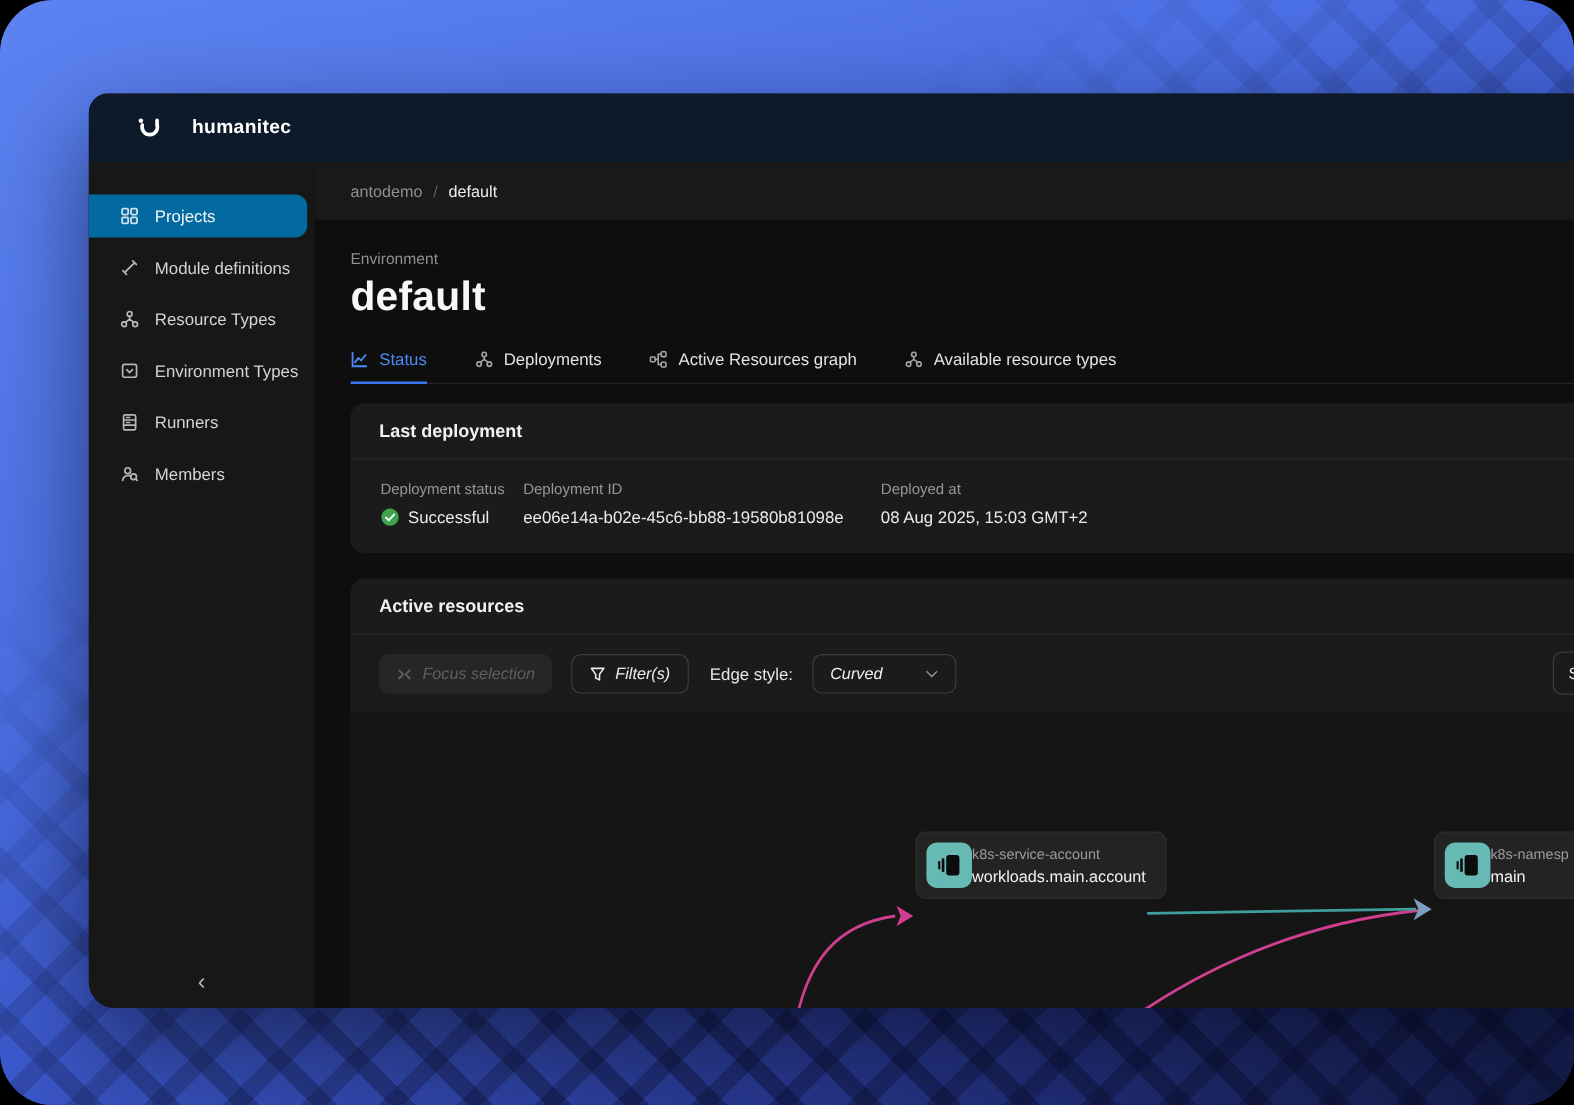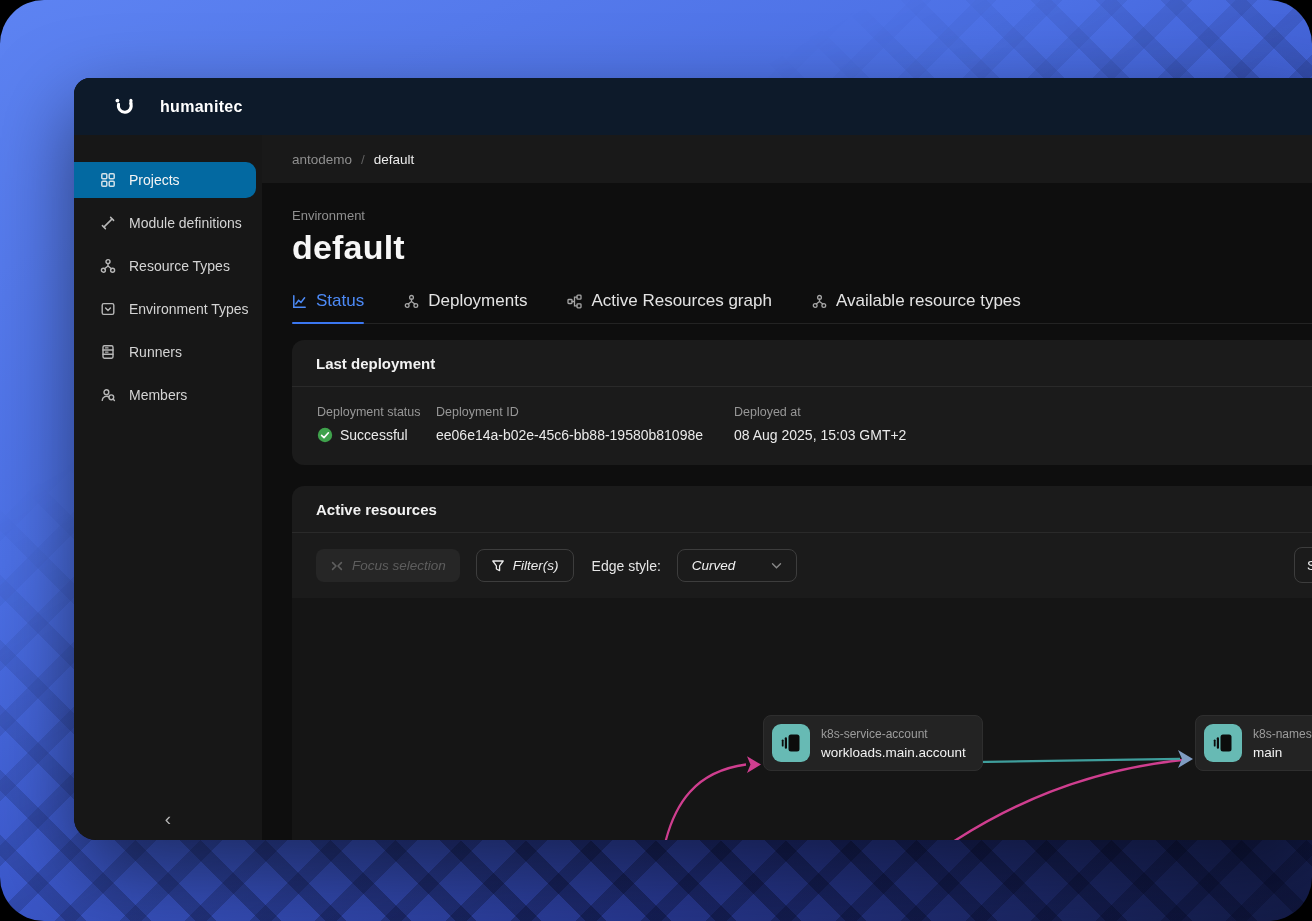--- a/index.html
+++ b/index.html
@@ -79,21 +79,21 @@
   .bc-project { color:#8f8f8f; cursor:pointer;text-align:right; }
   .bc-sep { color:#5f5f5f; }
   .bc-current { color:#ececec; }
   .content { flex:1; min-height:0; display:flex; flex-direction:column; padding-left:30px; }
   .eyebrow { margin-top:25px; color:#8f8f8f; font-size:13px; }
   .page-title { margin-top:5px; color:#f7f7f7; font-size:34px; font-weight:bold; letter-spacing:.2px; }
   
   .tabs { margin-top:24px; display:flex; gap:40px; border-bottom:1px solid #232323; }
   .tab {
     display:flex; align-items:center; gap:9px;
-    padding-bottom:12px; font-size:17px; color:#e3e3e3;
+    padding-bottom:12px; font-size:14px; color:#e3e3e3;
     position:relative; cursor:pointer;
   }
   .tab .tab-ic { color:#a6a6a6; display:flex; }
   .tab svg { stroke:currentColor; }
   .tab.active { color:#4d8af6; }
   .tab.active .tab-ic { color:#4d8af6; }
   .tab.active::after {
     content:""; position:absolute; left:0; right:0; bottom:-1px;
     height:2px; background:#3b77f0; border-radius:1px;
   }
@@ -139,22 +139,22 @@
     width:110px; height:36px;
     border:1px solid #3d3d3d; border-radius:8px;
     color:#ececec; font-size:13.5px;
     display:flex; align-items:center; padding-left:12px;
     cursor:pointer;
   }
   
   .graph { flex:1; min-height:0; position:relative; background:#151515; }
   .graph svg.edges { position:absolute; inset:0; width:100%; height:100%; }
   .gnode {
-    position:absolute; top:117px;
-    display:flex; align-items:center; gap:11px;
+    position:absolute; top:99px;
+    display:flex; align-items:center; 
     background:#232323; border:1px solid #2e2e2e;
     border-radius:8px; padding:8px 16px 8px 8px;
     cursor:pointer;
   }
   .gnode-1 { left:471px; }
   .gnode-2 { left:903px; width:200px; }
   .gnode-icon {
     width:38px; height:38px; flex:0 0 38px;
     background:#67bab4; border-radius:9px;
     display:flex; align-items:center; justify-content:center;

